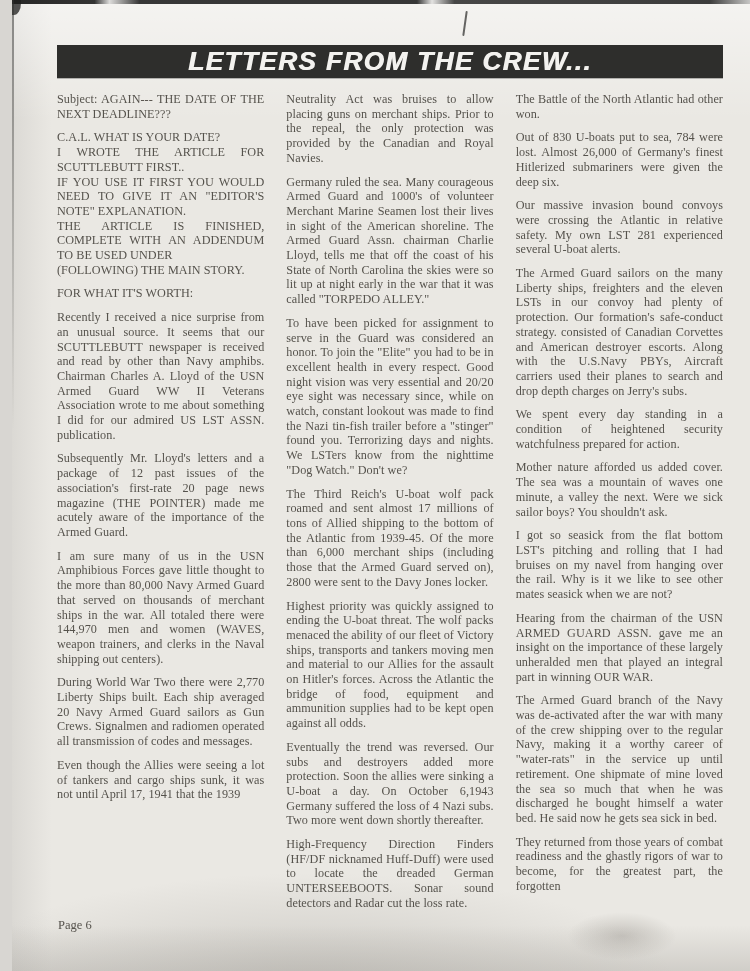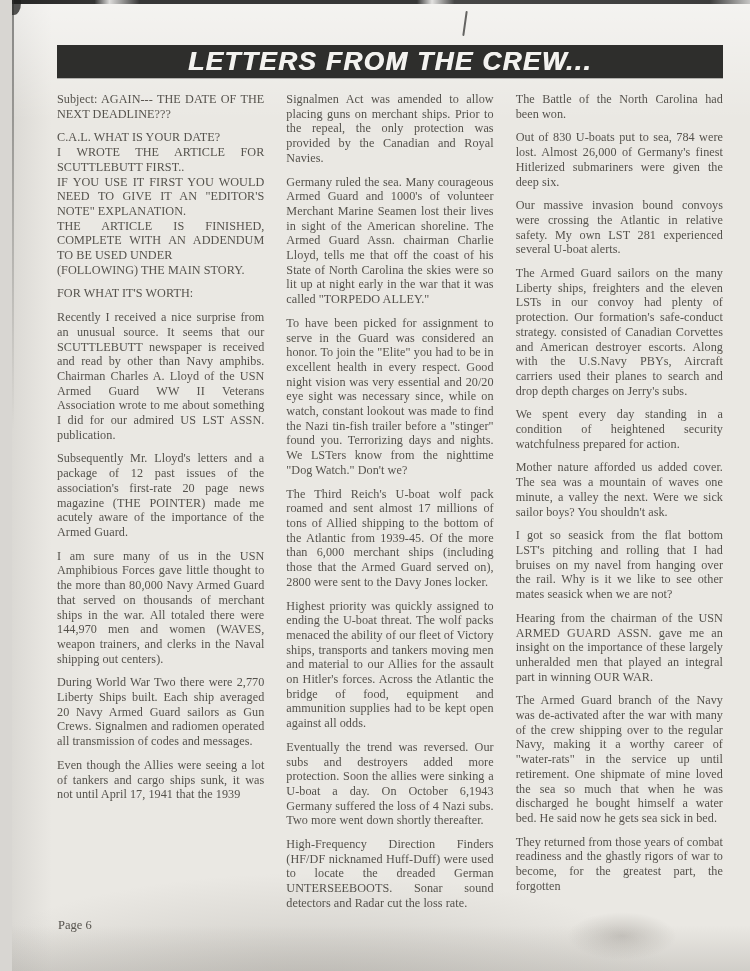--- a/index.html
+++ b/index.html
@@ -118,30 +118,30 @@
 THE ARTICLE IS FINISHED, COMPLETE WITH AN ADDENDUM TO BE USED UNDER
 (FOLLOWING) THE MAIN STORY.</p>
       <p>FOR WHAT IT'S WORTH:</p>
       <p>Recently I received a nice surprise from an unusual source. It seems that our SCUTTLEBUTT newspaper is received and read by other than Navy amphibs. Chairman Charles A. Lloyd of the USN Armed Guard WW II Veterans Association wrote to me about something I did for our admired US LST ASSN. publication.</p>
       <p>Subsequently Mr. Lloyd's letters and a package of 12 past issues of the association's first-rate 20 page news magazine (THE POINTER) made me acutely aware of the importance of the Armed Guard.</p>
       <p>I am sure many of us in the USN Amphibious Forces gave little thought to the more than 80,000 Navy Armed Guard that served on thousands of merchant ships in the war. All totaled there were 144,970 men and women (WAVES, weapon trainers, and clerks in the Naval shipping out centers).</p>
       <p>During World War Two there were 2,770 Liberty Ships built. Each ship averaged 20 Navy Armed Guard sailors as Gun Crews. Signalmen and radiomen operated all transmission of codes and messages.</p>
       <p>Even though the Allies were seeing a lot of tankers and cargo ships sunk, it was not until April 17, 1941 that the 1939</p>
     </div>
     <div class="col">
-      <p>Signalmen Act was amended to allow placing guns on merchant ships. Prior to the repeal, the only protection was provided by the Canadian and Royal Navies.</p>
+      <p>Neutrality Act was bruises to allow placing guns on merchant ships. Prior to the repeal, the only protection was provided by the Canadian and Royal Navies.</p>
       <p>Germany ruled the sea. Many courageous Armed Guard and 1000's of volunteer Merchant Marine Seamen lost their lives in sight of the American  shoreline.  The Armed Guard Assn. chairman Charlie Lloyd, tells me that off the coast of his State of North Carolina the skies were so lit up at night early in the  war that it was called "TORPEDO ALLEY."</p>
       <p>To have been picked for assignment to serve in the Guard was considered an honor. To join the "Elite" you had to be in excellent health in every respect. Good night vision was very essential and 20/20 eye sight was  necessary since, while on watch, constant lookout was made to find the Nazi tin-fish  trailer before a "stinger" found you. Terrorizing days and nights. We LSTers know from the nighttime "Dog Watch." Don't we?</p>
       <p>The Third Reich's U-boat wolf pack roamed and sent almost 17 millions of tons of Allied shipping to the bottom of the Atlantic from 1939-45. Of the more than 6,000 merchant ships (including those that the Armed Guard served on), 2800 were sent to the Davy Jones locker.</p>
       <p>Highest priority was quickly assigned to ending the U-boat threat. The wolf packs menaced the ability of our fleet of Victory ships, transports and tankers moving men and material to our Allies for the assault on Hitler's  forces. Across the Atlantic the bridge of food, equipment and ammunition supplies  had to be kept open against all odds.</p>
       <p>Eventually the trend was reversed. Our subs and destroyers added more protection. Soon the allies were sinking a U-boat a day. On October 6,1943  Germany suffered the loss of 4 Nazi subs. Two more went down shortly thereafter.</p>
       <p>High-Frequency   Direction   Finders (HF/DF nicknamed Huff-Duff) were used to locate the dreaded German UNTERSEEBOOTS.  Sonar  sound detectors and Radar cut the loss rate.</p>
     </div>
     <div class="col">
-      <p>The Battle of the North Carolina had been won.</p>
+      <p>The Battle of the North Atlantic had other won.</p>
       <p>Out of 830 U-boats put to sea, 784 were lost. Almost 26,000 of Germany's finest Hitlerized submariners were given the deep six.</p>
       <p>Our massive invasion bound convoys were crossing the Atlantic in  relative safety. My own LST 281 experienced several U-boat alerts.</p>
       <p>The Armed Guard sailors on the many Liberty ships, freighters and the eleven LSTs in our convoy had plenty of protection. Our formation's  safe-conduct strategy. consisted of Canadian Corvettes and American  destroyer escorts.  Along with the U.S.Navy PBYs, Aircraft carriers used their planes to search  and drop depth charges on Jerry's subs.</p>
       <p>We spent every day standing in a condition of heightened security watchfulness prepared for action.</p>
       <p>Mother nature afforded us added cover. The sea was a mountain of waves one minute, a valley the next. Were we sick sailor boys? You shouldn't ask.</p>
       <p>I got so seasick from the flat bottom LST's pitching and rolling that I had bruises on my navel from hanging over the rail. Why is it we like to see other mates seasick when we are not?</p>
       <p>Hearing from the chairman of the USN ARMED GUARD ASSN. gave me an insight on the importance of these largely unheralded men that played an integral part in winning OUR WAR.</p>
       <p>The Armed Guard branch of the Navy was de-activated after the war with many of the crew shipping over to the regular Navy, making it a worthy  career of "water-rats" in the service up until retirement. One shipmate of mine loved the sea so much that when he was discharged he bought himself a water bed.  He said now he gets sea sick in bed.</p>
       <p>They returned from those years of combat readiness and the ghastly  rigors of war to become, for the greatest part, the forgotten</p>
     </div>

